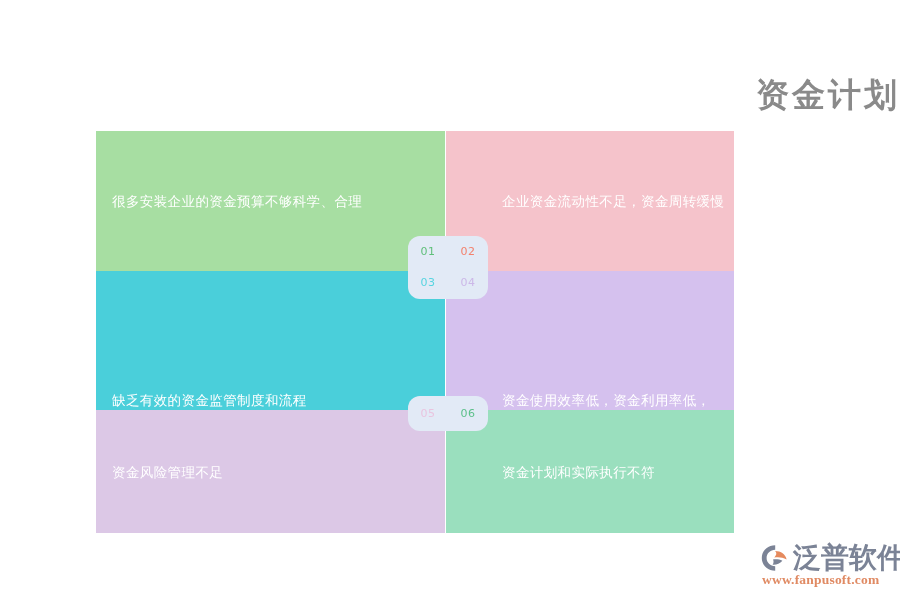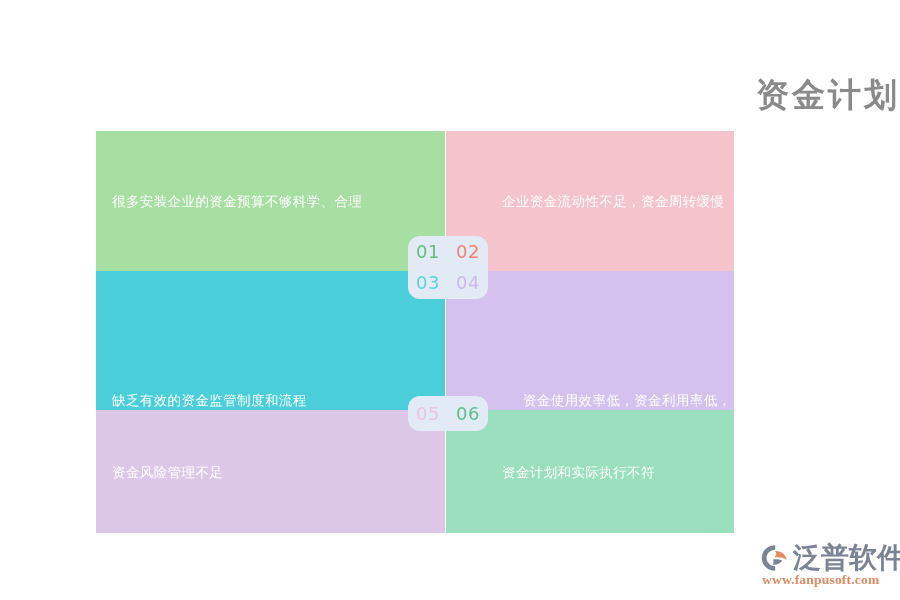--- a/index.html
+++ b/index.html
@@ -106,21 +106,21 @@
     display: grid;
     grid-template-columns: 1fr 1fr;
     align-items: center;
     justify-items: center;
   }
 
   .badge-grid.two-rows { grid-template-rows: 1fr 1fr; }
   .badge-grid.one-row  { grid-template-rows: 1fr; }
 
   .badge-num {
-    font-size: 18px;
+    font-size: 11px;
     font-weight: normal;
     letter-spacing: 0.5px;
     line-height: 20px;
   }
 
   
   .logo {
     position: absolute;
     left: 760px;
     top: 541px;
@@ -180,21 +180,21 @@
     </div>
 
     <div class="cell col-right row-1" style="background-color: rgb(245, 195, 203);">
       <span class="cell-text" style="color: rgb(255, 255, 255);">企业资金流动性不足，资金周转缓慢</span>
     </div>
 
     <div class="cell col-left row-2" style="background-color: rgb(74, 207, 218);">
       <span class="cell-text" style="color: rgb(255, 255, 255);">缺乏有效的资金监管制度和流程</span>
     </div>
 
-    <div class="cell col-right row-2" style="background-color: rgb(213, 193, 238); padding-left: 21px;">
+    <div class="cell col-right row-2" style="background-color: rgb(213, 193, 238);">
       <span class="cell-text" style="color: rgb(255, 255, 255);">资金使用效率低，资金利用率低，</span>
     </div>
 
     <div class="cell col-right row-3" style="background-color: rgb(154, 223, 190);">
       <span class="cell-text" style="color: rgb(255, 255, 255);">资金计划和实际执行不符</span>
     </div>
 
     <div class="cell col-left row-3" style="background-color: rgb(220, 200, 230);">
       <span class="cell-text" style="color: rgb(255, 255, 255);">资金风险管理不足</span>
     </div>

